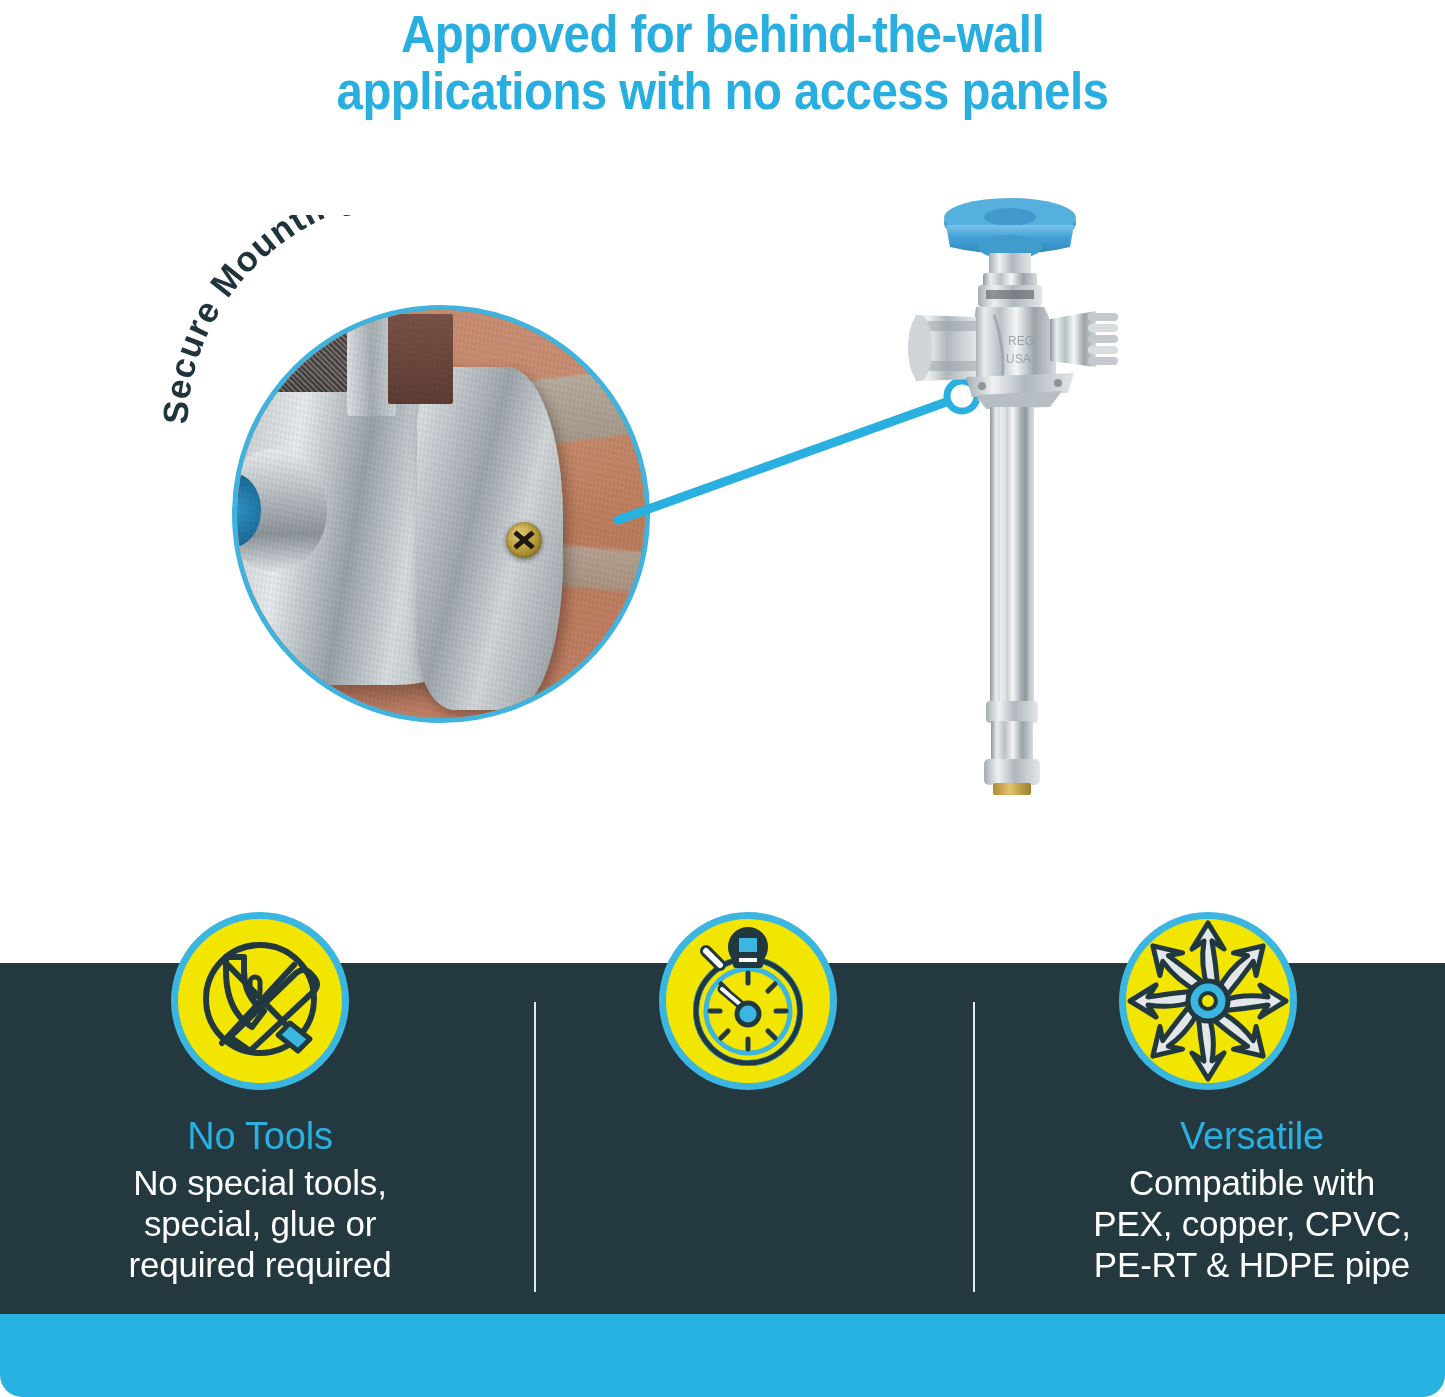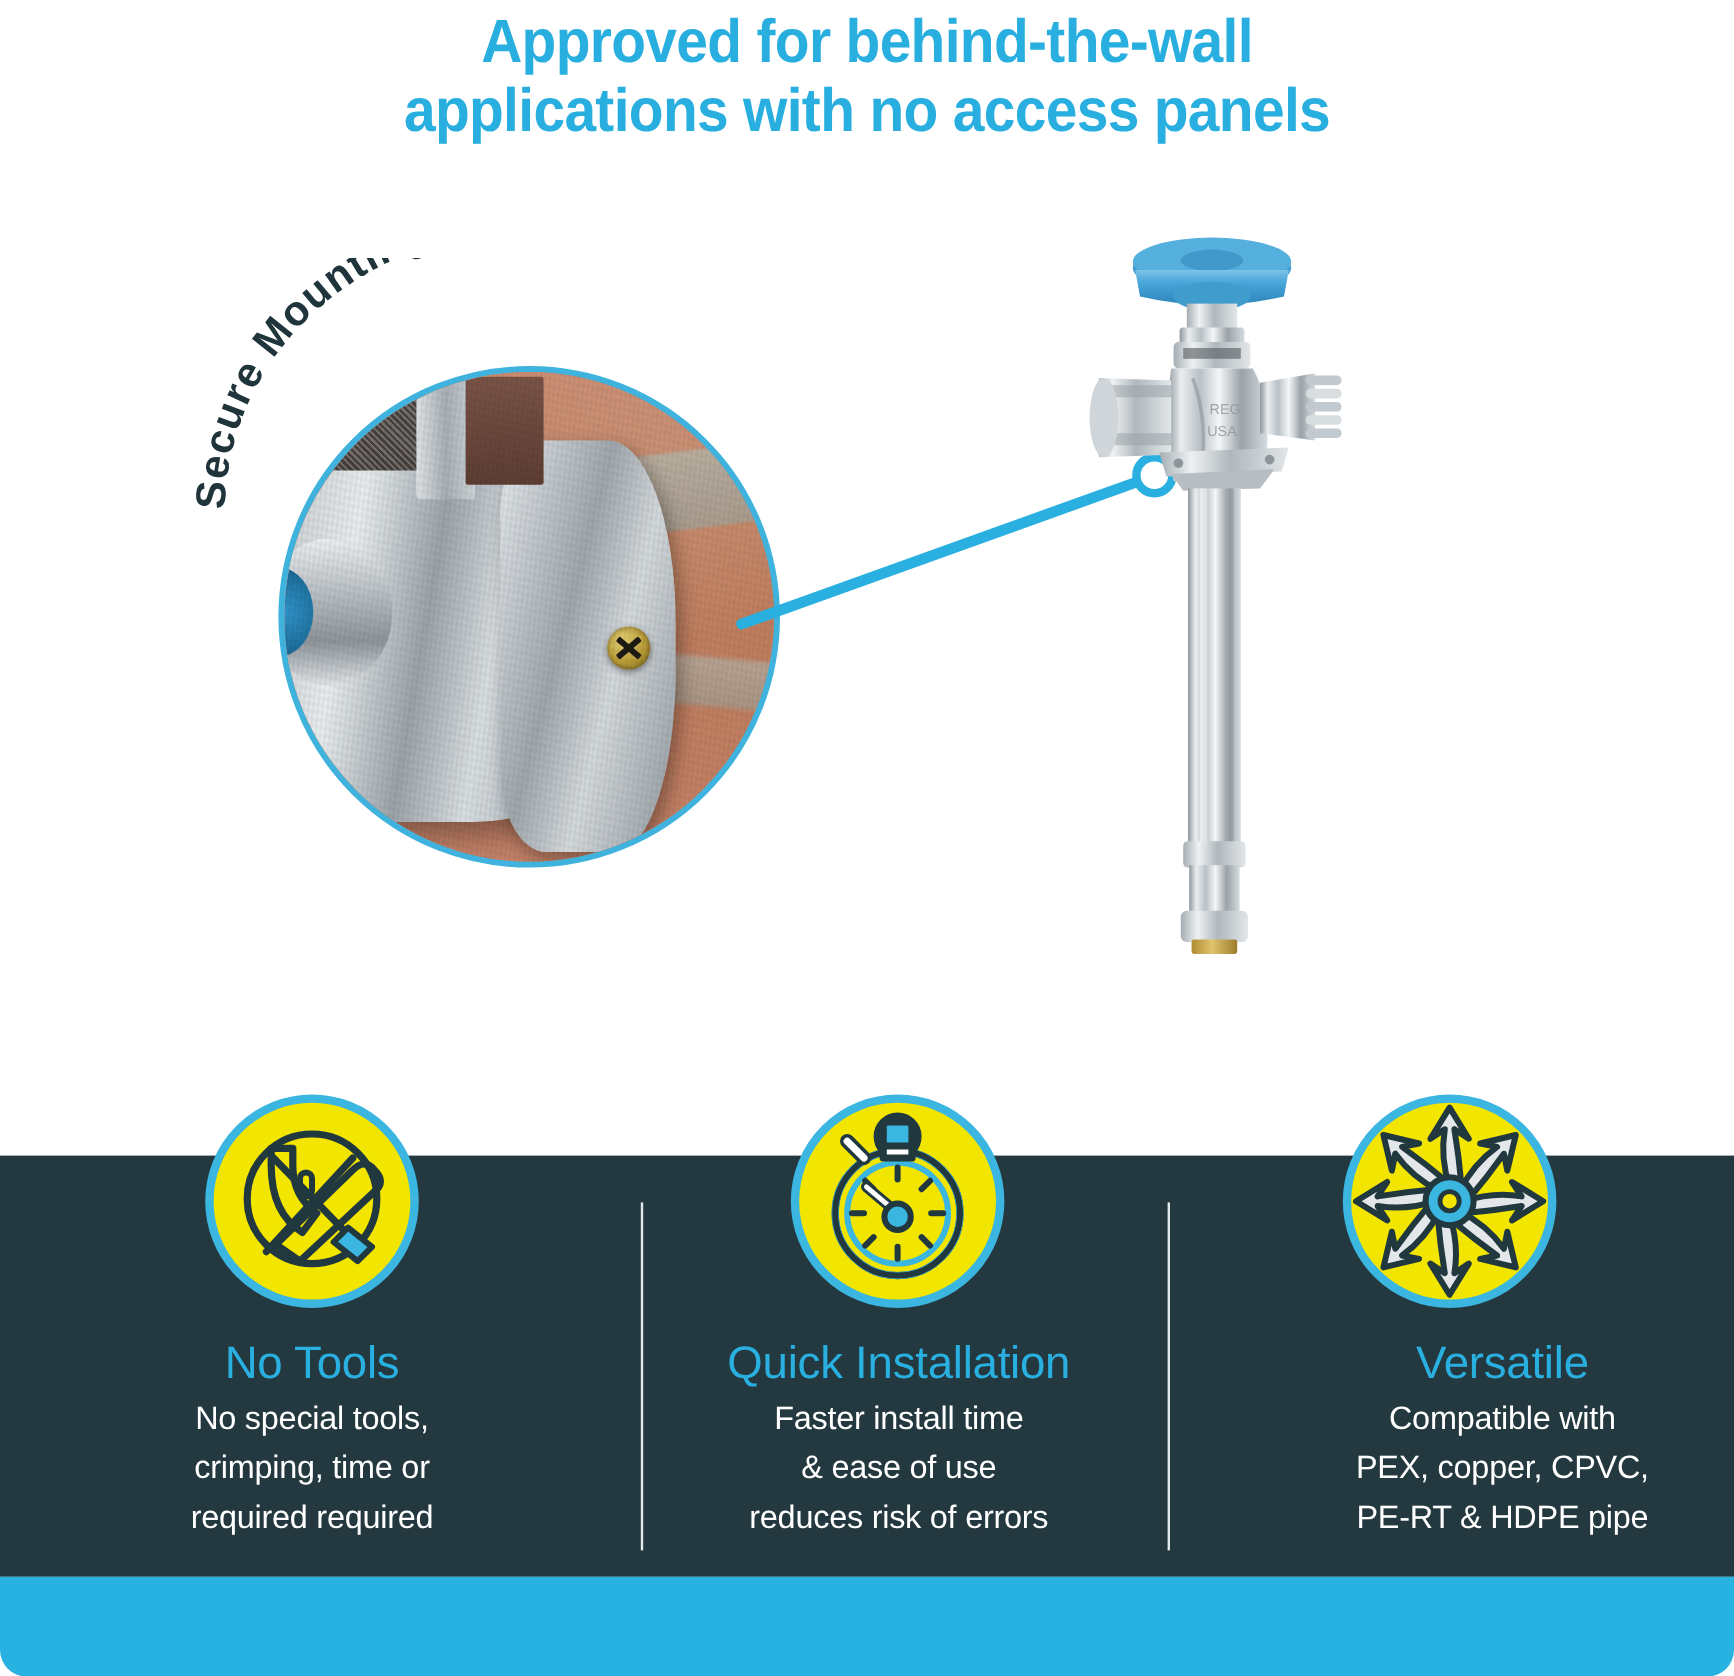--- a/index.html
+++ b/index.html
@@ -171,21 +171,21 @@
   .feature .ftitle{
     color:#29b0e0;
     font-weight:normal;
     font-size:38px;
     line-height:44px;
     letter-spacing:-0.2px;
     margin:0 0 4px 0;
   }
   .feature .fdesc{
     color:#ffffff;
-    font-size:27px;
+    font-size:35px;
     line-height:41px;
     letter-spacing:-0.2px;
   }
   .feature .fdesc span{display:block;white-space:nowrap;}
 
   
   .badge{
     position:absolute;top:912px;
     width:178px;height:178px;border-radius:50%;
     background:#f2e500;
@@ -401,33 +401,25 @@
       </g>
       <circle cx="82" cy="82" r="20" fill="#3bb6e0" stroke="#22383f" stroke-width="5"></circle>
       <circle cx="82" cy="82" r="8" fill="#f2e500" stroke="#22383f" stroke-width="4"></circle>
     </svg>
   </div>
 
   <div class="feature" id="feat-0">
     <div class="ftitle">No Tools</div>
     <div class="fdesc">
       <span>No special tools,</span>
-      <span>crimping, time or</span>
+      <span>special, glue or</span>
       <span>required required</span>
     </div>
   </div>
 
-  <div class="feature" id="feat-1">
-    <div class="ftitle">Quick Installation</div>
-    <div class="fdesc">
-      <span>Faster install time</span>
-      <span>&amp; ease of use</span>
-      <span>reduces risk of errors</span>
-    </div>
-  </div>
 
   <div class="feature" id="feat-2">
     <div class="ftitle">Versatile</div>
     <div class="fdesc">
       <span>Compatible with</span>
       <span>PEX, copper, CPVC,</span>
       <span>PE-RT &amp; HDPE pipe</span>
     </div>
   </div>
 

